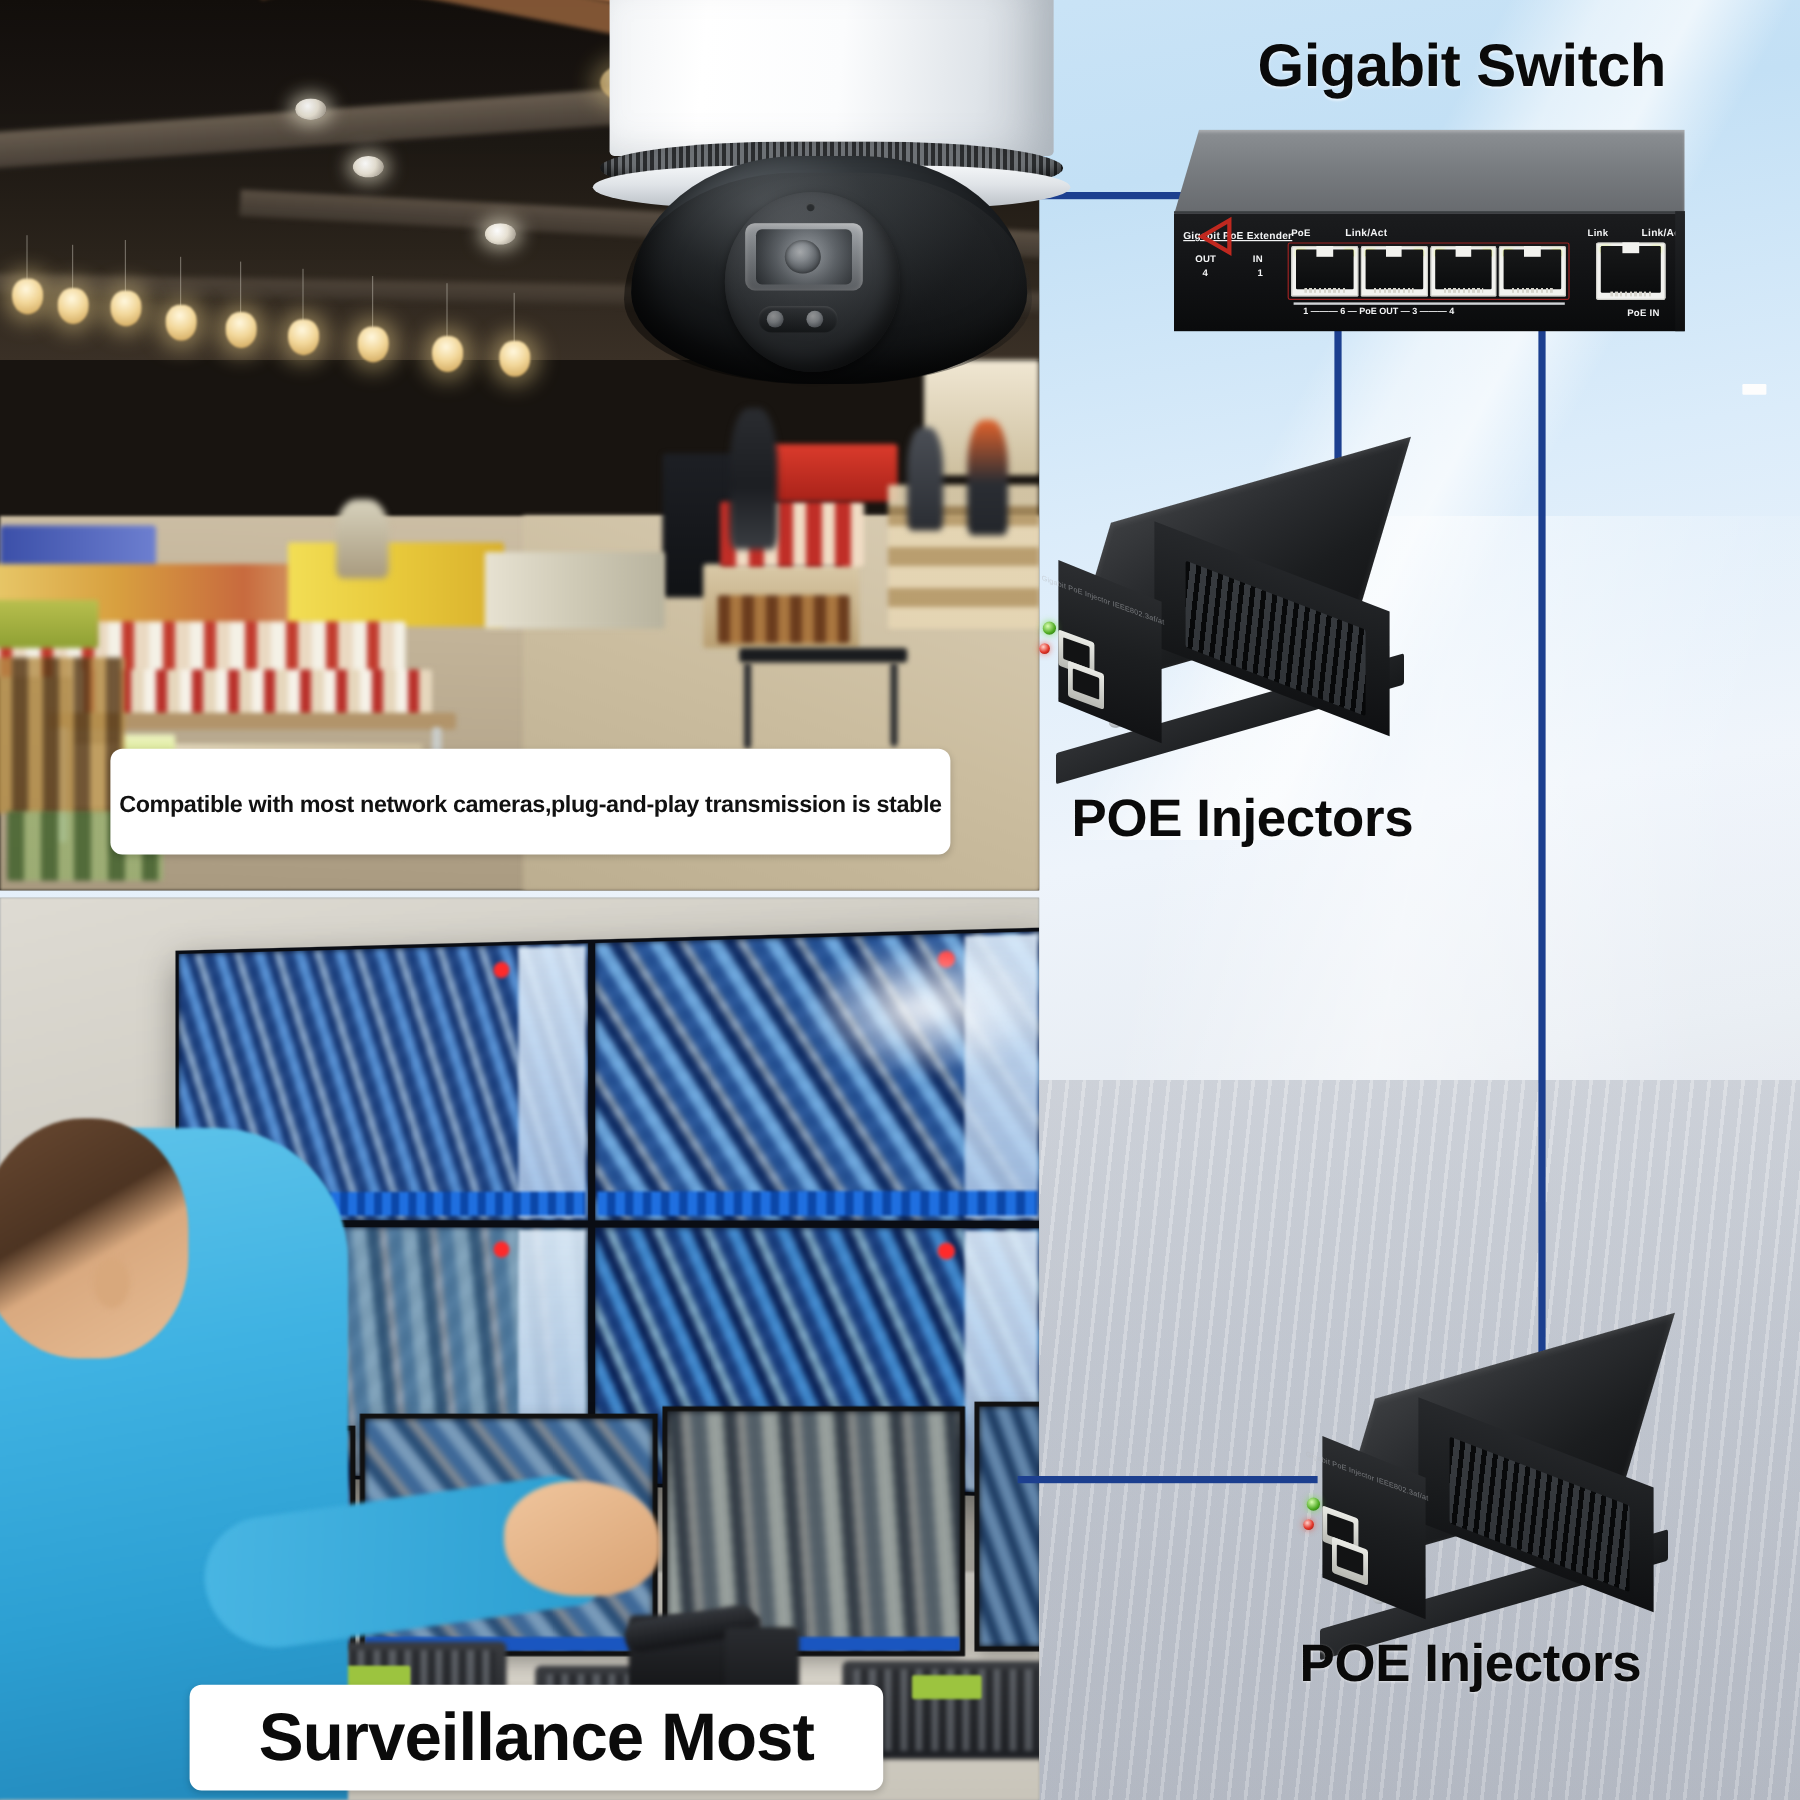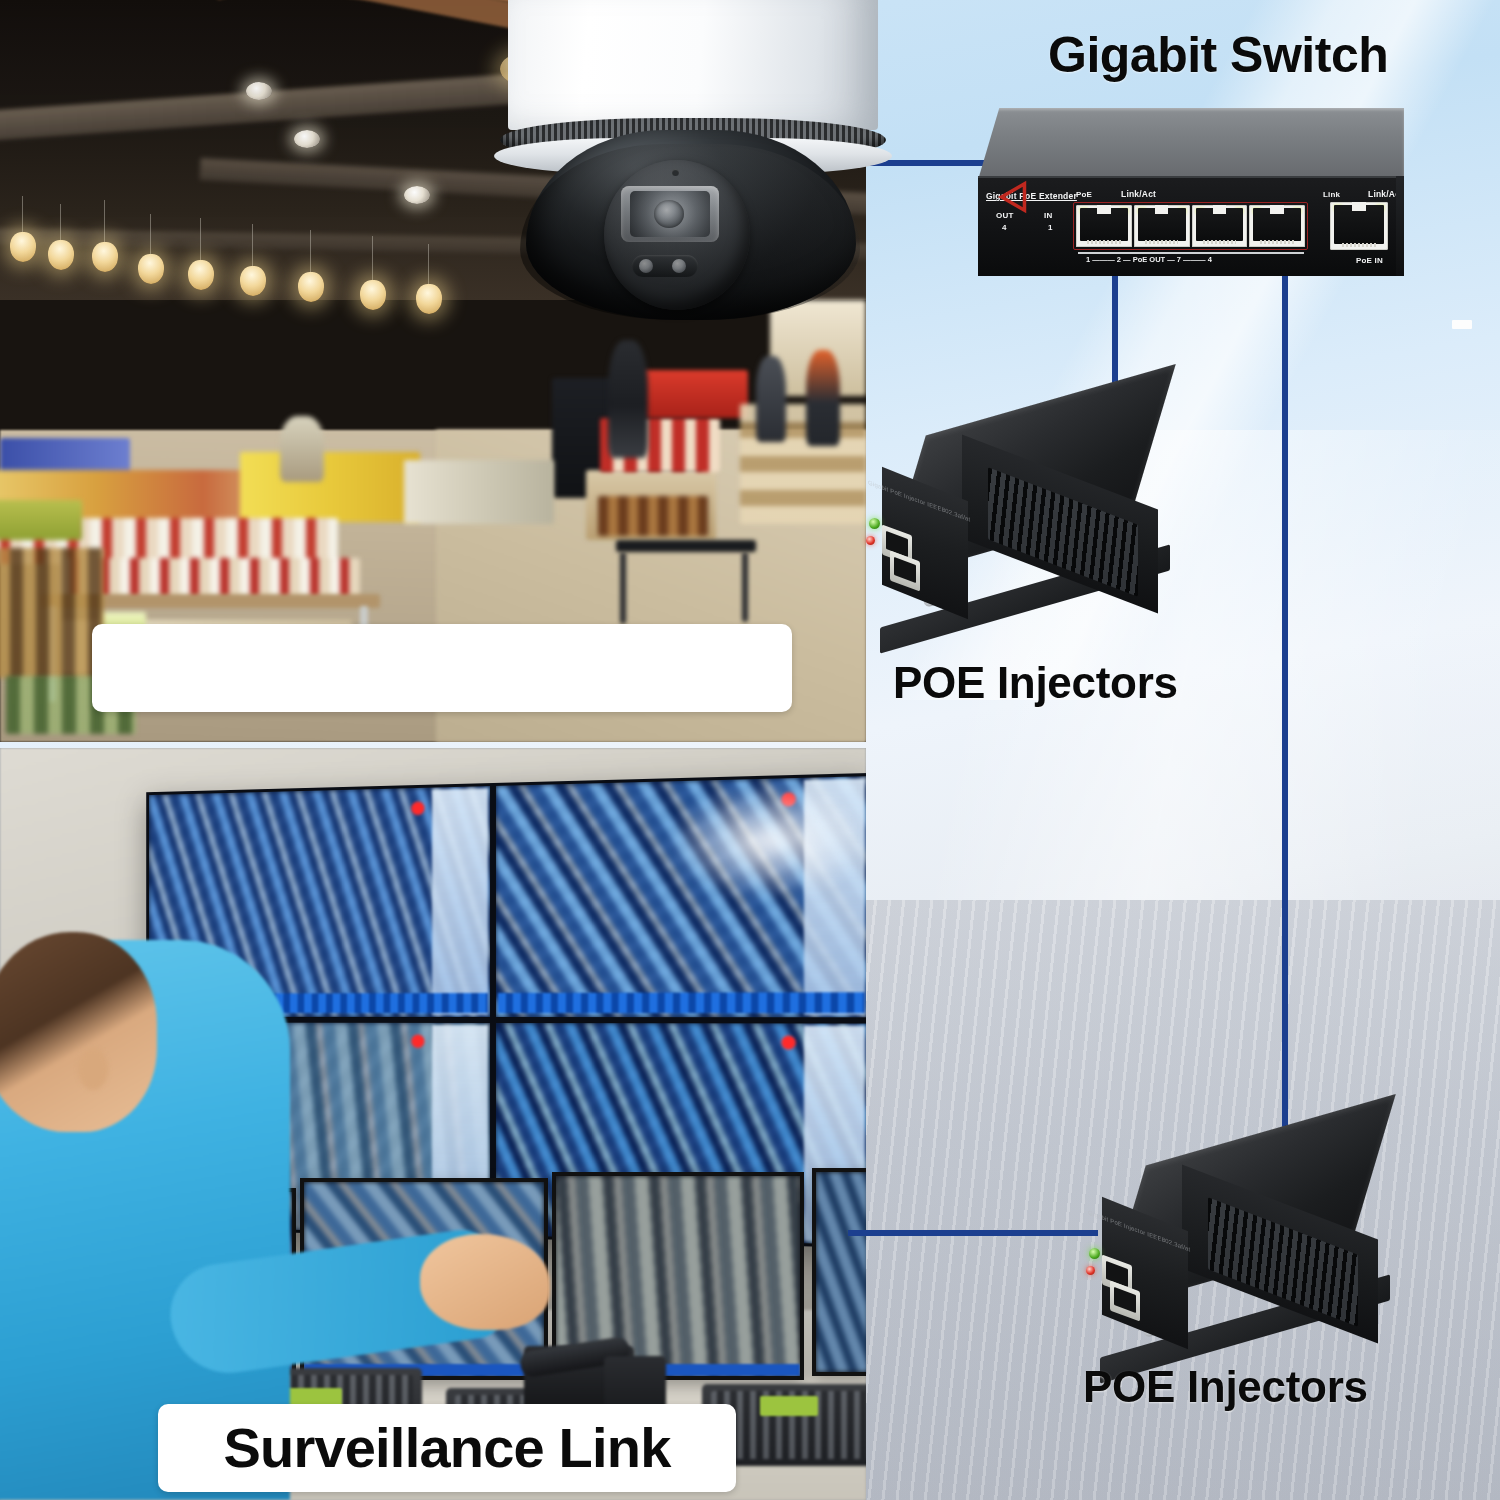--- a/index.html
+++ b/index.html
@@ -637,21 +637,21 @@
         <span class="sw-txt sw-out">OUT</span>
         <span class="sw-txt sw-out4">4</span>
         <span class="sw-txt sw-in">IN</span>
         <span class="sw-txt sw-in1">1</span>
 
         <span class="sw-txt sw-poe-lbl">PoE</span>
         <span class="sw-txt sw-link-lbl">Link/Act</span>
         <span class="sw-txt sw-power-lbl">Link</span>
         <span class="sw-txt sw-link2-lbl">Link/Act</span>
         <span class="sw-txt sw-poein-lbl">PoE IN</span>
-        <span class="sw-txt sw-portnums">1 ——— 2 — PoE OUT — 7 ——— 4</span>
+        <span class="sw-txt sw-portnums">1 ——— 6 — PoE OUT — 3 ——— 4</span>
 
         <div class="port-group">
           <div class="rj45">
             <div class="led l"></div>
             <div class="led r"></div>
             <div class="rj45-cav"></div>
             <div class="rj45-tab"></div>
             <div class="rj45-pins"></div>
           </div>
           <div class="rj45">
@@ -719,19 +719,20 @@
     <div class="inj-led-red" style="left:8px; top:148px;"></div>
     <div class="inj-rj" style="left:24px; top:142px; transform:skewY(20deg);"></div>
     <div class="inj-rj" style="left:32px; top:168px; transform:skewY(20deg);"></div>
   </div>
 
   <div class="diag-title" id="title-switch">Gigabit Switch</div>
   <div class="diag-title" id="title-inj1">POE Injectors</div>
   <div class="diag-title" id="title-inj2">POE Injectors</div>
 
   <div class="caption-box" id="caption-scenarios">
+    <div class="cap-sub">Compatible with most network cameras,plug-and-play transmission is stable</div>
   </div>
 
   <div class="caption-box" id="caption-room">
-    <div class="cap-title">Surveillance Link</div>
+    <div class="cap-title">Surveillance Most</div>
   </div>
 
 </div>
 
 </body></html>

